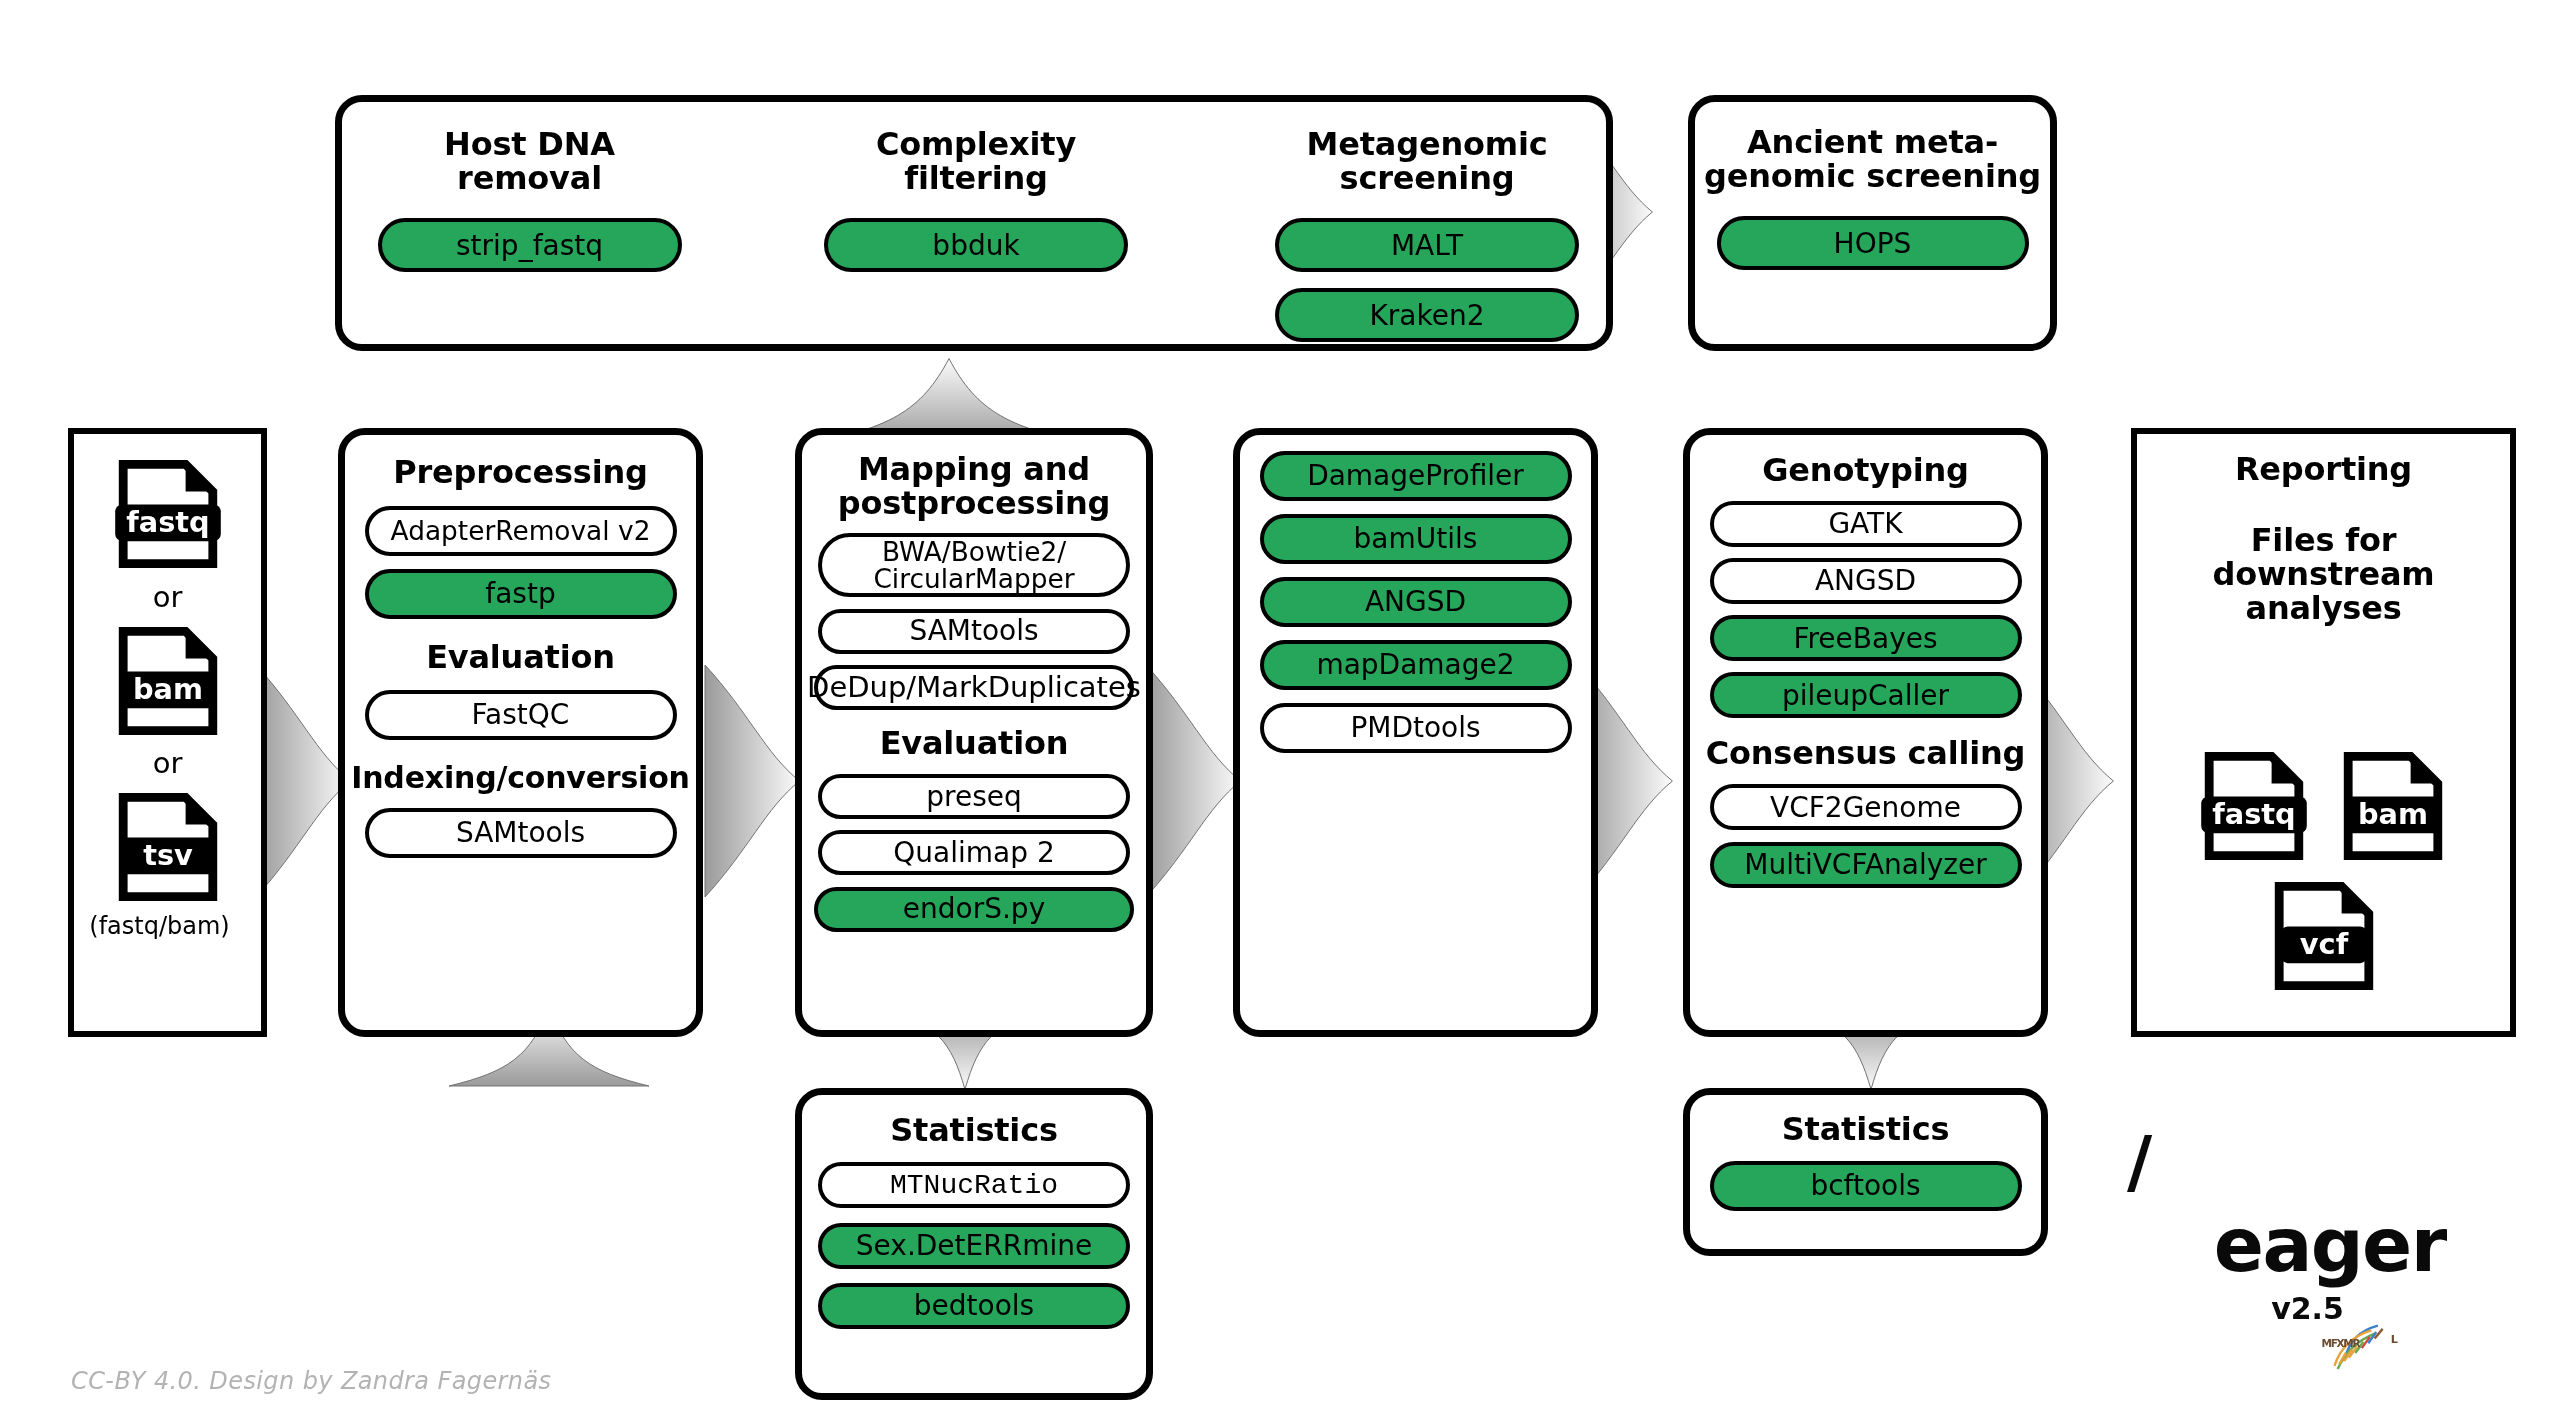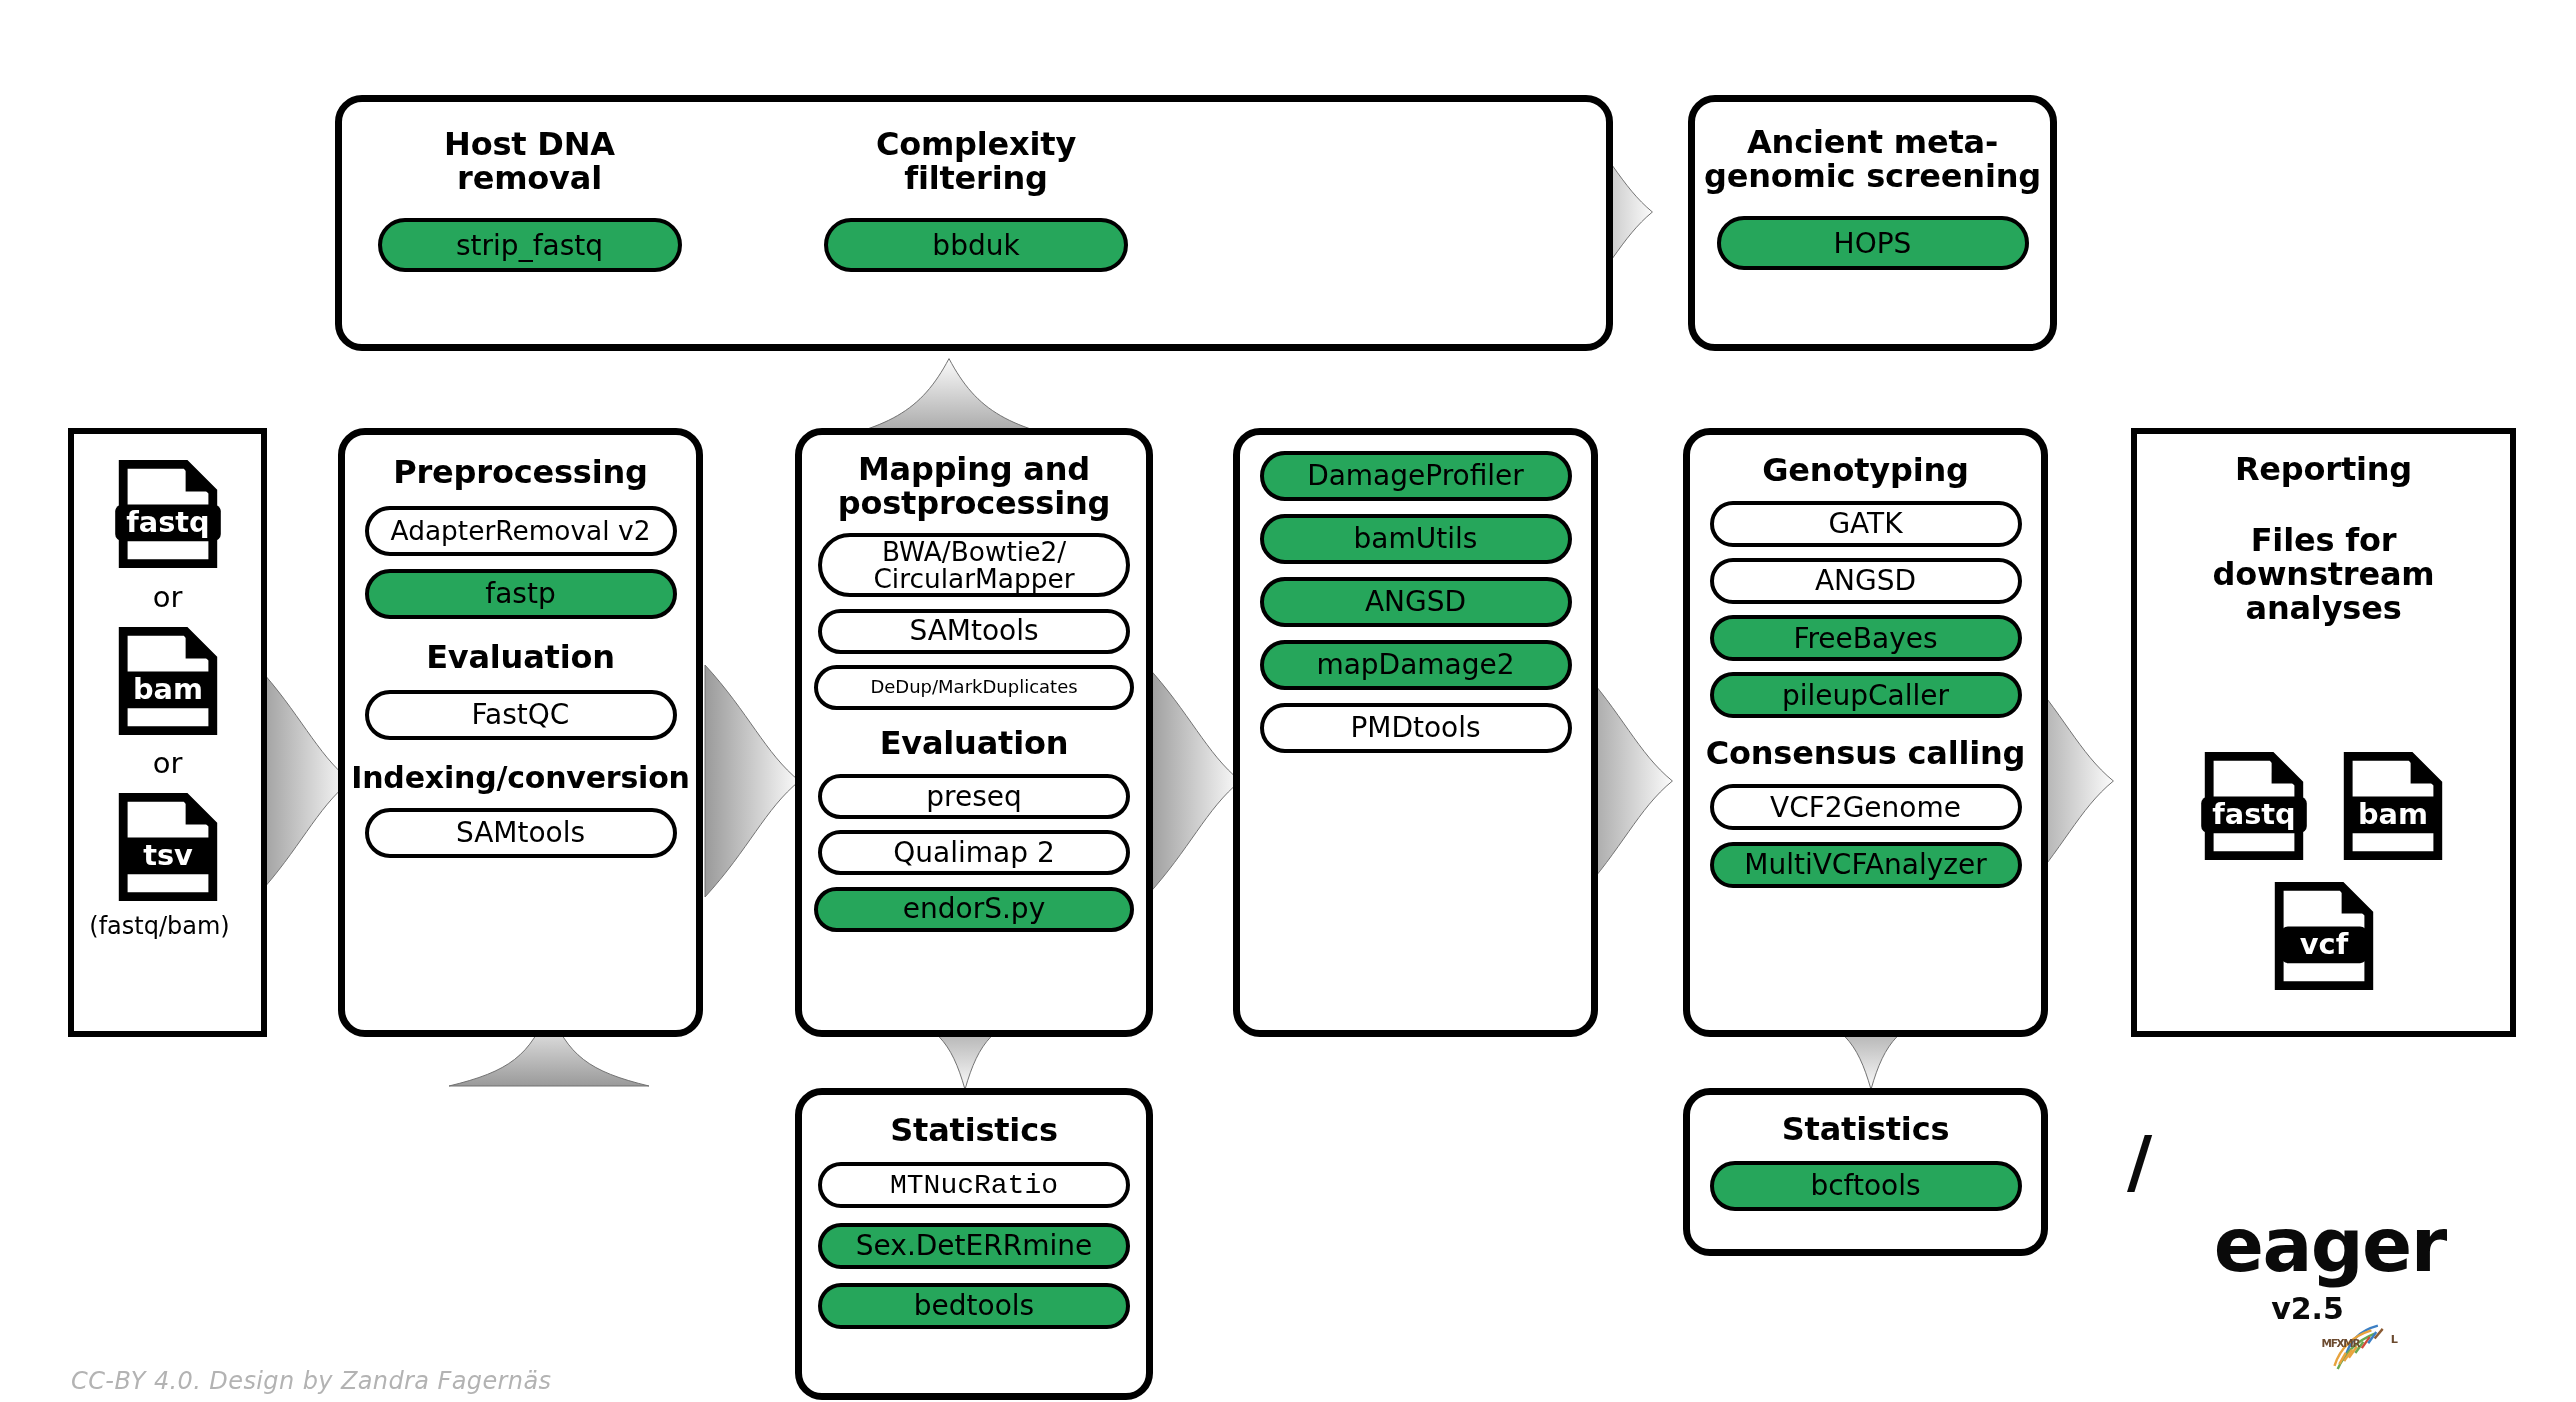--- a/index.html
+++ b/index.html
@@ -201,20 +201,26 @@
 removal</div>
       <div class="pill green" style="width:304px;height:54px;margin-top:22.4px;">strip_fastq</div>
     </div>
 
     <div style="position:absolute;left:474px;top:26px;width:320px;">
       <div class="heading">Complexity
 filtering</div>
       <div class="pill green" style="width:304px;height:54px;margin-top:22.4px;">bbduk</div>
     </div>
 
+    <div style="position:absolute;left:925px;top:26px;width:320px;">
+      <div class="heading">Metagenomic
+screening</div>
+      <div class="pill green" style="width:304px;height:54px;margin-top:22.4px;">MALT</div>
+      <div class="pill green" style="width:304px;height:54px;margin-top:16px;">Kraken2</div>
+    </div>
   </div>
 
   <div class="panel rounded" style="left:1688px;top:95px;width:369px;height:256px;">
     <div class="heading" style="margin-top:24px;">Ancient meta-
 genomic screening</div>
     <div class="pill green" style="width:312px;height:54px;margin-top:22.4px;">HOPS</div>
   </div>
 
   <div class="panel sharp" style="left:68px;top:428px;width:199px;height:609px;border-width:6.4px;">
     <div style="position:absolute;left:50%;top:24px;transform:translateX(-50%);width:112px;height:112px;">
@@ -257,21 +263,21 @@
     <div class="heading" style="margin-top:22.4px;font-size:30px;">Indexing/conversion</div>
     <div class="pill" style="width:312px;height:50px;margin-top:14.4px;">SAMtools</div>
   </div>
 
   <div class="panel rounded" style="left:795px;top:428px;width:358px;height:609px;">
     <div class="heading" style="margin-top:17.6px;">Mapping and
 postprocessing</div>
     <div class="pill two-line" style="width:312px;height:64px;margin-top:13px;font-size:26.4px;">BWA/Bowtie2/
 CircularMapper</div>
     <div class="pill" style="width:312px;height:45px;margin-top:11.2px;">SAMtools</div>
-    <div class="pill" style="width:320px;height:45px;margin-top:11.2px;font-size:18px;">DeDup/MarkDuplicates</div>
+    <div class="pill" style="width:320px;height:45px;margin-top:11.2px;font-size:29px;">DeDup/MarkDuplicates</div>
     <div class="heading" style="margin-top:17.6px;">Evaluation</div>
     <div class="pill" style="width:312px;height:45px;margin-top:13px;">preseq</div>
     <div class="pill" style="width:312px;height:45px;margin-top:11.2px;">Qualimap 2</div>
     <div class="pill green" style="width:320px;height:45px;margin-top:11.2px;">endorS.py</div>
   </div>
 
   <div class="panel rounded" style="left:1233px;top:428px;width:365px;height:609px;">
     <div class="pill green" style="width:312px;height:50px;margin-top:16px;">DamageProfiler</div>
     <div class="pill green" style="width:312px;height:50px;margin-top:13px;">bamUtils</div>
     <div class="pill green" style="width:312px;height:50px;margin-top:13px;">ANGSD</div>

